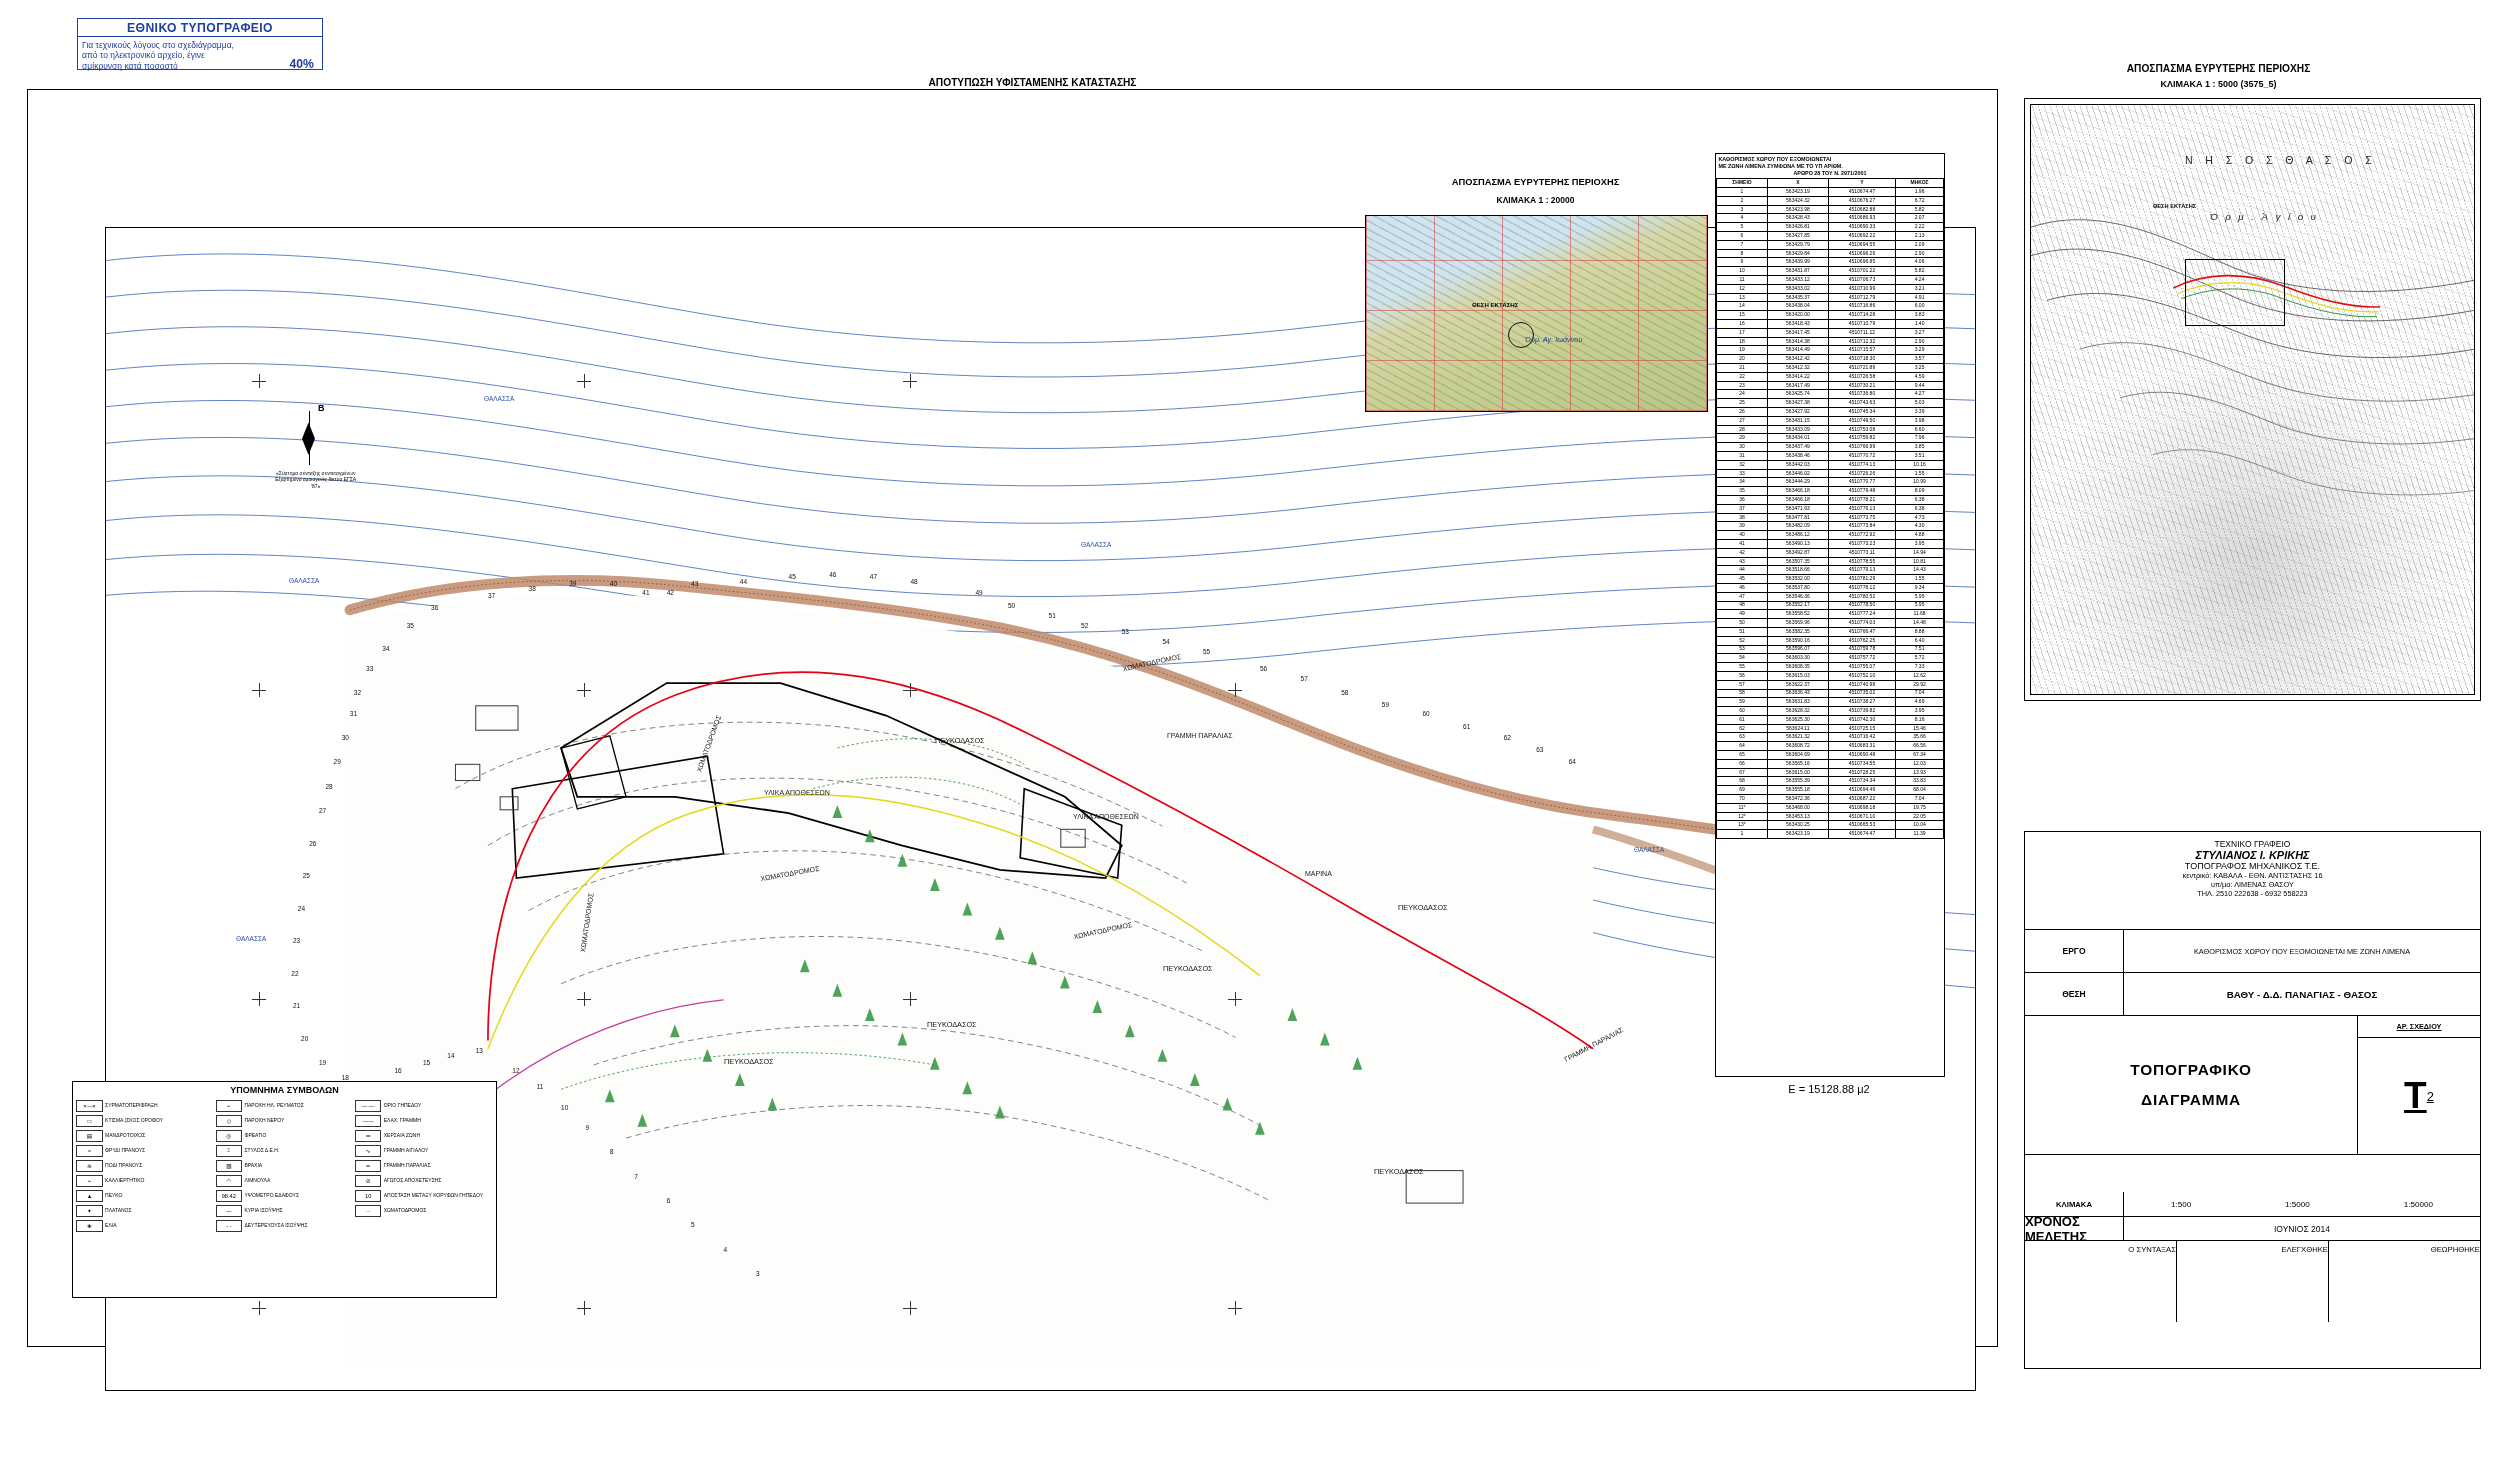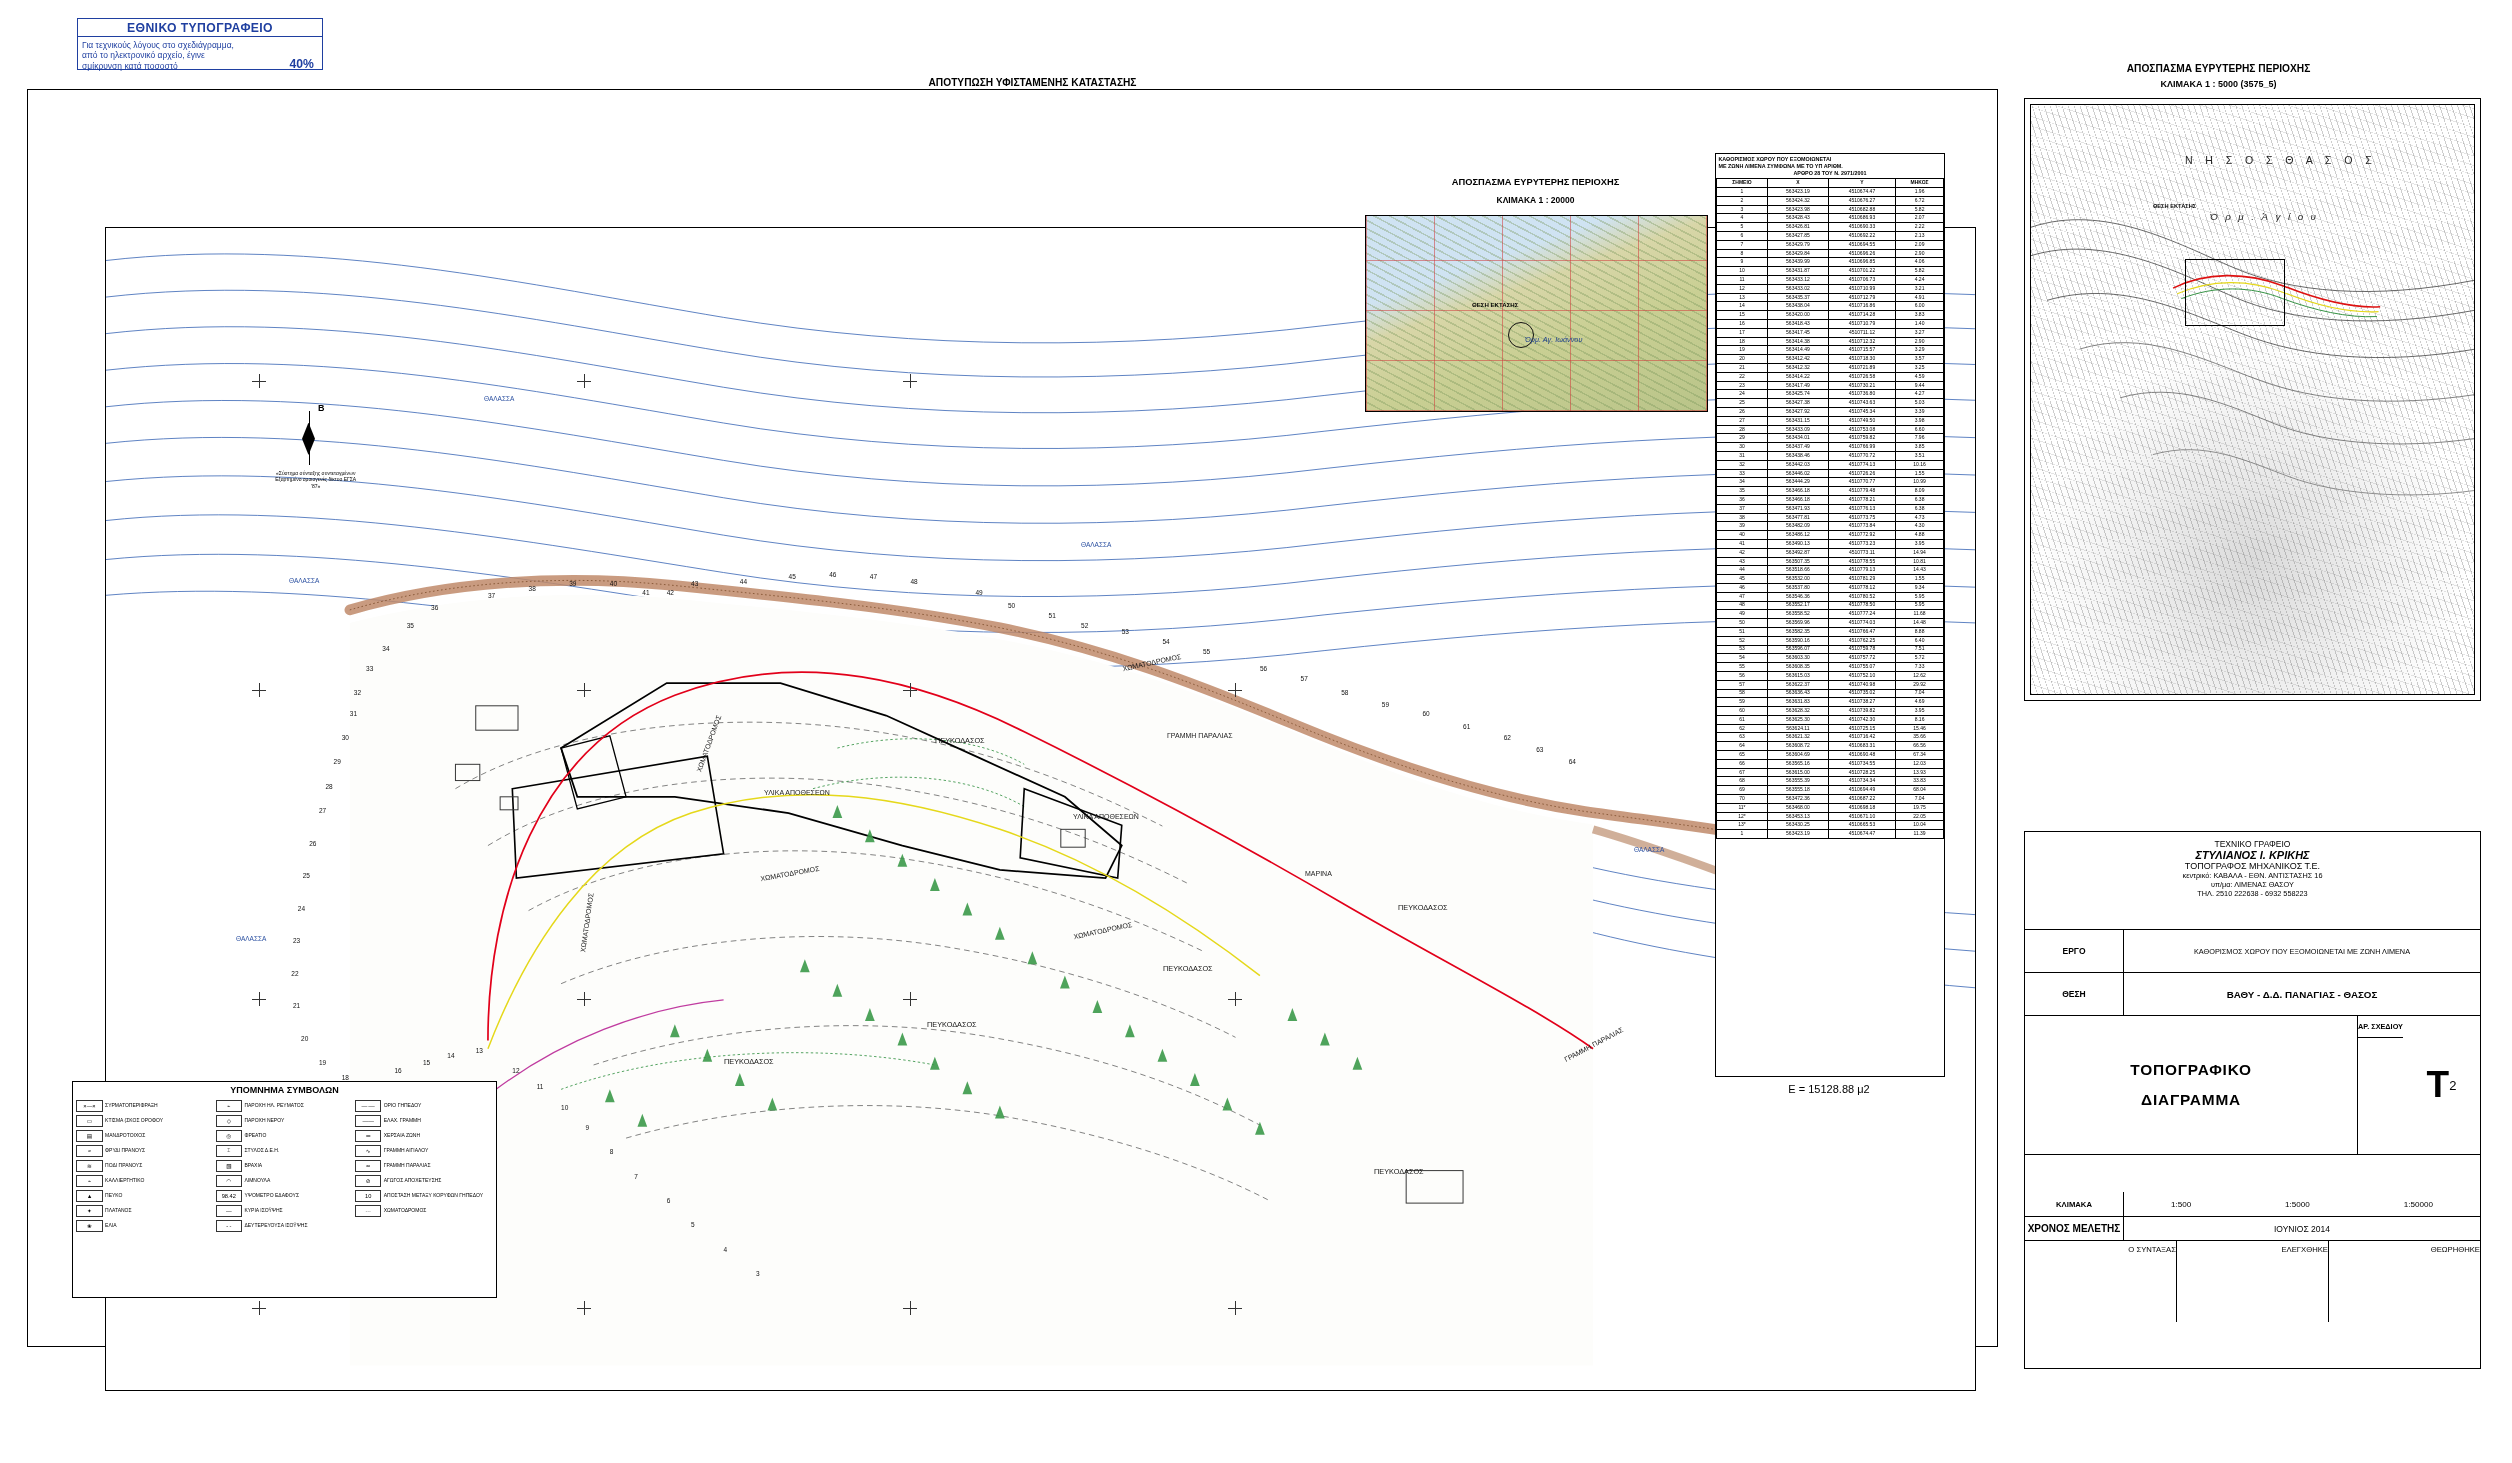--- a/index.html
+++ b/index.html
@@ -87,30 +87,30 @@
   #tb-head .l3{font-size:9px;}
   #tb-head .l4{font-size:7.3px;}
   #tb-head .l5{font-size:7.3px;}
   #tb-head .l6{font-size:7.3px;}
   .tb-row{display:flex;border-bottom:0.8px solid #000;height:42px;align-items:center;}
   .tb-key{width:98px;border-right:0.8px solid #000;height:100%;display:flex;align-items:center;justify-content:center;font-size:8.5px;font-weight:bold;}
   .tb-val{flex:1;text-align:center;font-size:9.8px;font-weight:bold;padding:0 3.3px;}
   .tb-val.small{font-size:7.3px;font-weight:normal;}
   #tb-draw{height:138px;border-bottom:0.8px solid #000;display:flex;}
   #tb-draw .dl{flex:1;display:flex;flex-direction:column;align-items:center;justify-content:center;gap:11.4px;font-size:15.4px;font-weight:bold;letter-spacing:0.8px;}
-  #tb-draw .dr{width:122px;border-left:0.8px solid #000;display:flex;flex-direction:row;}
+  #tb-draw .dr{width:122px;border-left:0.8px solid #000;display:flex;flex-direction:column;text-decoration:underline;}
   #tb-draw .dr .cap{height:21px;border-bottom:0.8px solid #000;display:flex;align-items:center;justify-content:center;font-size:7.3px;font-weight:bold;}
   #tb-draw .dr .num{flex:1;display:flex;align-items:center;justify-content:center;}
   #tb-draw .dr .num b{font-size:37px;font-weight:bold;}
   #tb-draw .dr .num sub{font-size:13px;vertical-align:sub;}
   #tb-scale{display:flex;height:24.4px;border-bottom:0.8px solid #000;align-items:center;margin-top:37px;}
   #tb-scale .k{width:98px;border-right:0.8px solid #000;height:100%;display:flex;align-items:center;justify-content:center;font-size:7.7px;font-weight:bold;}
   #tb-scale .v{flex:1;display:flex;justify-content:space-around;font-size:8.1px;}
   #tb-time{display:flex;height:23px;border-bottom:0.8px solid #000;align-items:center;}
-  #tb-time .k{width:98px;border-right:0.8px solid #000;height:100%;display:flex;align-items:center;justify-content:center;font-size:10px;font-weight:bold;}
+  #tb-time .k{width:98px;border-right:0.8px solid #000;height:100%;display:flex;align-items:center;justify-content:center;font-size:13px;font-weight:bold;}
   #tb-time .v{flex:1;text-align:center;font-size:8.5px;}
   #tb-sign{display:flex;height:81px;}
   #tb-sign .c{flex:1;border-right:0.8px solid #000;padding-top:3.3px;text-align:right;font-size:7.7px;}
   #tb-sign .c:last-child{border-right:none;}
 
   .tick{position:absolute;width:14px;height:14px;}
   .tick:before{content:"";position:absolute;left:6.5px;top:0;width:0.8px;height:14px;background:#333;}
   .tick:after{content:"";position:absolute;left:0;top:6.5px;width:14px;height:0.8px;background:#333;}
 </style>
 </head>

